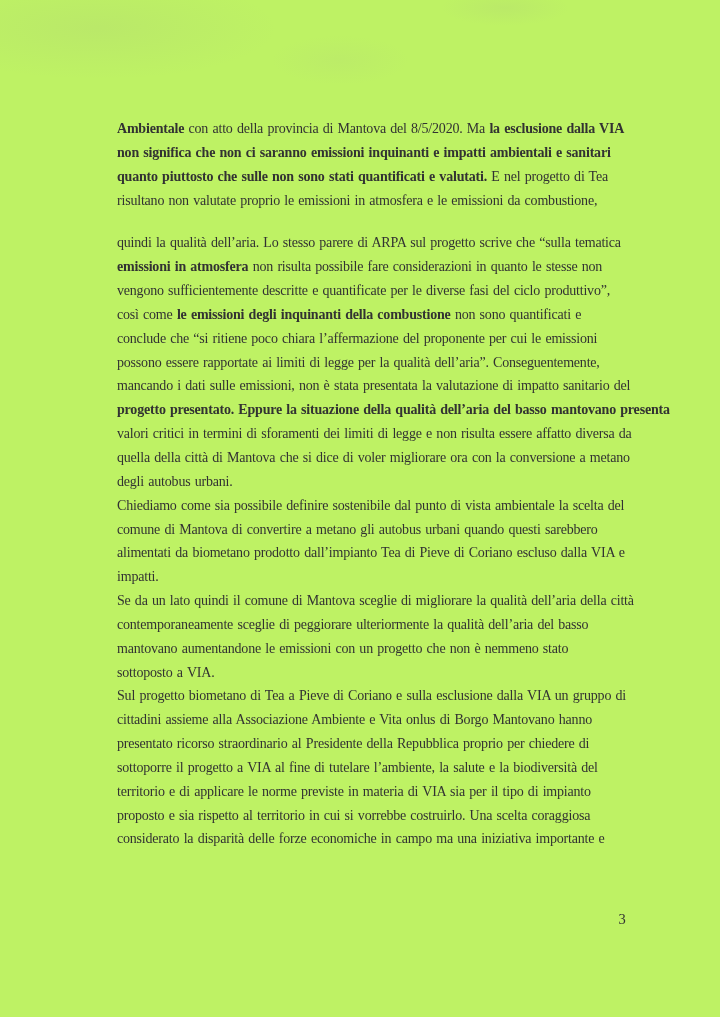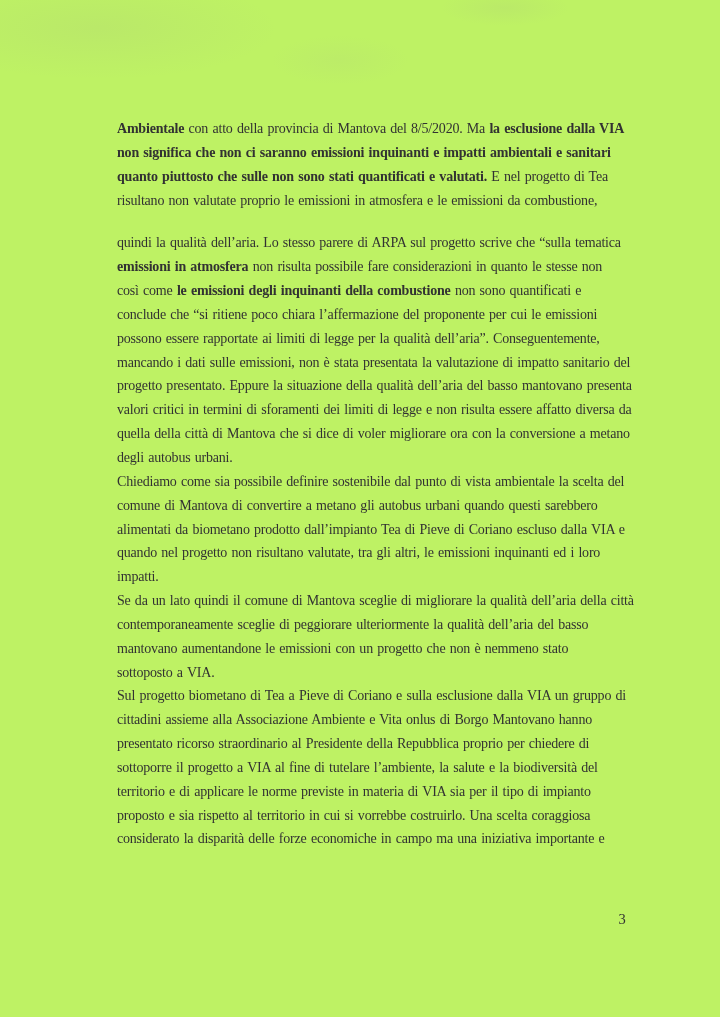--- a/index.html
+++ b/index.html
@@ -54,34 +54,34 @@
   <div class="artifact a2"></div>
   <div class="artifact a3"></div>
   <div class="textblock" id="textblock">
       <div class="para">
         <div class="line" style="transform: scaleX(1);"><span class="b">Ambientale</span><span> con atto della provincia di Mantova del 8/5/2020. Ma </span><span class="b">la esclusione dalla VIA</span></div>
         <div class="line" style="transform: scaleX(1);"><span class="b">non significa che non ci saranno emissioni inquinanti e impatti ambientali e sanitari</span></div>
         <div class="line" style="transform: scaleX(1);"><span class="b">quanto piuttosto che sulle non sono stati quantificati e valutati.</span><span> E nel progetto di Tea</span></div>
         <div class="line" style="transform: scaleX(1);"><span>risultano non valutate proprio le emissioni in atmosfera e le emissioni da combustione,</span></div>
         <div class="line" style="transform: scaleX(1); margin-top: 19px;"><span>quindi la qualità dell’aria. Lo stesso parere di ARPA sul progetto scrive che “sulla tematica</span></div>
         <div class="line" style="transform: scaleX(1);"><span class="b">emissioni in atmosfera</span><span> non risulta possibile fare considerazioni in quanto le stesse non</span></div>
+        <div class="line" style="transform: scaleX(1);"><span>vengono sufficientemente descritte e quantificate per le diverse fasi del ciclo produttivo”,</span></div>
         <div class="line" style="transform: scaleX(1);"><span>così come </span><span class="b">le emissioni degli inquinanti della combustione</span><span> non sono quantificati e</span></div>
         <div class="line" style="transform: scaleX(1);"><span>conclude che “si ritiene poco chiara l’affermazione del proponente per cui le emissioni</span></div>
         <div class="line" style="transform: scaleX(1);"><span>possono essere rapportate ai limiti di legge per la qualità dell’aria”. Conseguentemente,</span></div>
         <div class="line" style="transform: scaleX(1);"><span>mancando i dati sulle emissioni, non è stata presentata la valutazione di impatto sanitario del</span></div>
-        <div class="line" style="transform: scaleX(1);"><span>progetto presentato. Eppure la situazione della qualità dell’aria del basso mantovano presenta</span></div>
+        <div class="line" style="transform: scaleX(1); font-weight: bold;"><span>progetto presentato. Eppure la situazione della qualità dell’aria del basso mantovano presenta</span></div>
         <div class="line" style="transform: scaleX(1);"><span>valori critici in termini di sforamenti dei limiti di legge e non risulta essere affatto diversa da</span></div>
         <div class="line" style="transform: scaleX(1);"><span>quella della città di Mantova che si dice di voler migliorare ora con la conversione a metano</span></div>
         <div class="line last" style="transform: scaleX(1);"><span>degli autobus urbani.</span></div>
       </div>
       <div class="para">
         <div class="line" style="transform: scaleX(1);"><span>Chiediamo come sia possibile definire sostenibile dal punto di vista ambientale la scelta del</span></div>
         <div class="line" style="transform: scaleX(1);"><span>comune di Mantova di convertire a metano gli autobus urbani quando questi sarebbero</span></div>
         <div class="line" style="transform: scaleX(1);"><span>alimentati da biometano prodotto dall’impianto Tea di Pieve di Coriano escluso dalla VIA e</span></div>
-        <div class="line" style="transform: scaleX(1);"><span>quando nel progetto non risultano valutate, tra gli altri, le emissioni inquinanti ed i loro</span></div>
         <div class="line last" style="transform: scaleX(1);"><span>impatti.</span></div>
       </div>
       <div class="para">
         <div class="line" style="transform: scaleX(0.998069);"><span>Se da un lato quindi il comune di Mantova sceglie di migliorare la qualità dell’aria della città</span></div>
         <div class="line" style="transform: scaleX(1);"><span>contemporaneamente sceglie di peggiorare ulteriormente la qualità dell’aria del basso</span></div>
         <div class="line" style="transform: scaleX(1);"><span>mantovano aumentandone le emissioni con un progetto che non è nemmeno stato</span></div>
         <div class="line last" style="transform: scaleX(1);"><span>sottoposto a VIA.</span></div>
       </div>
       <div class="para">
         <div class="line" style="transform: scaleX(1);"><span>Sul progetto biometano di Tea a Pieve di Coriano e sulla esclusione dalla VIA un gruppo di</span></div>

